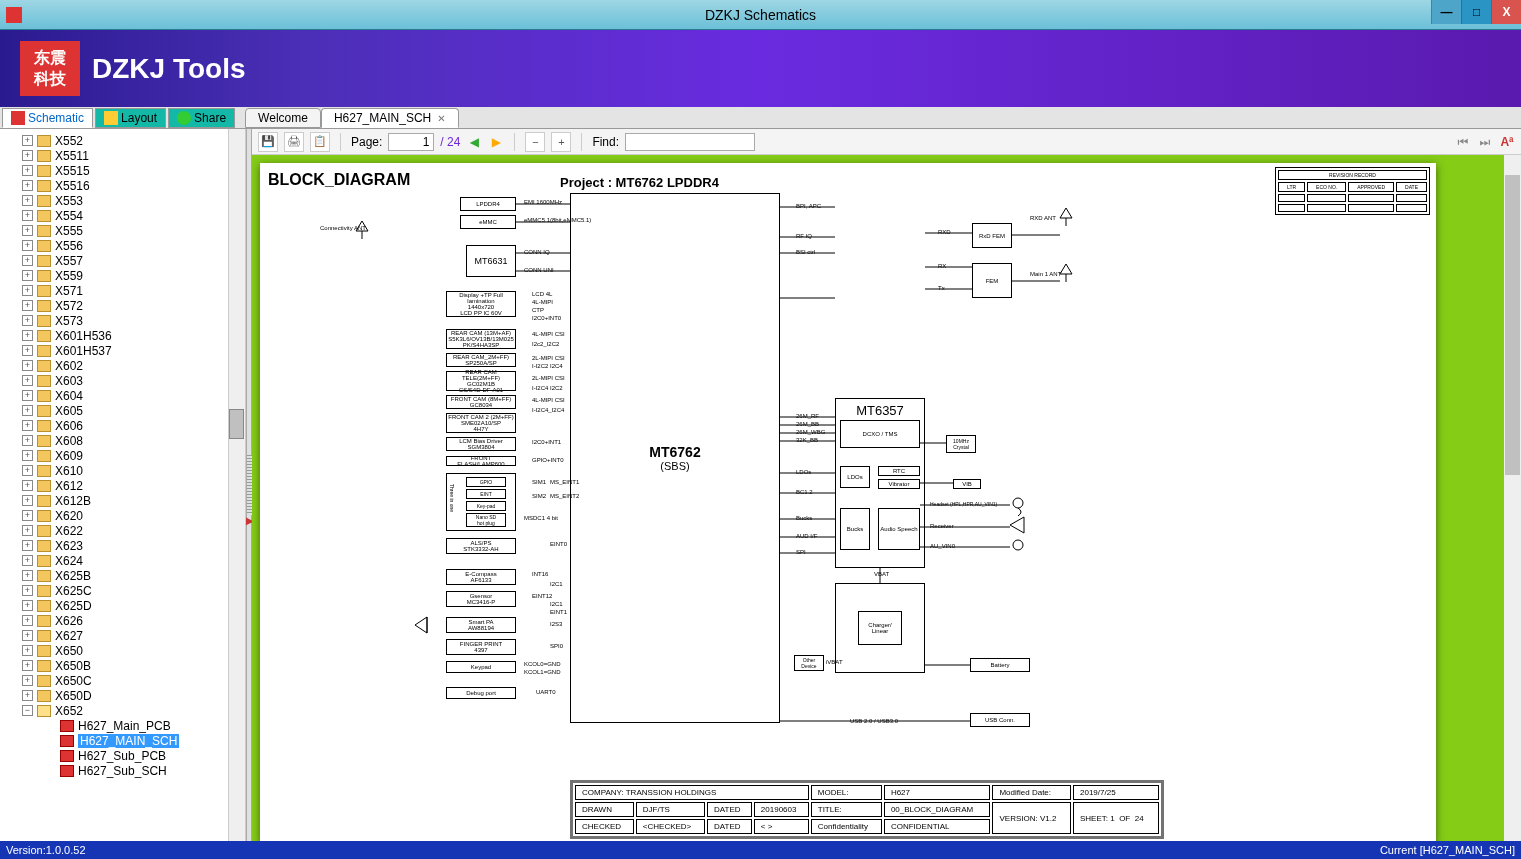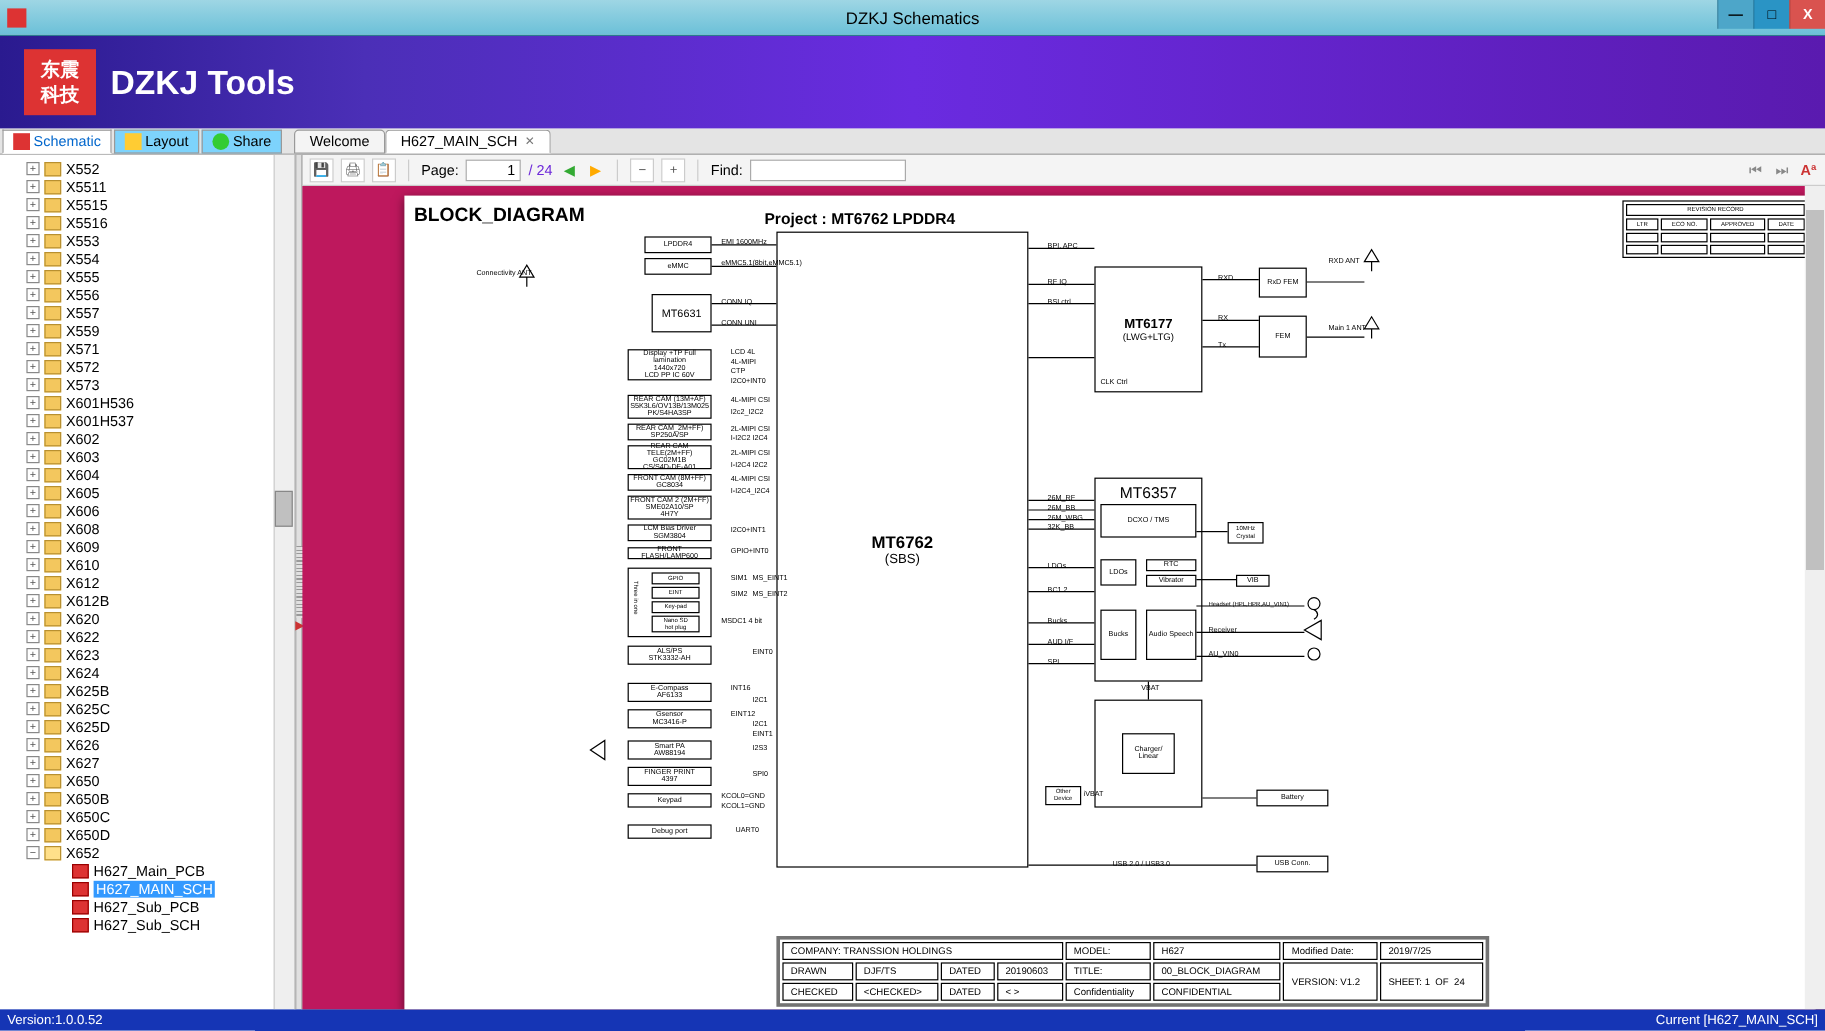--- a/index.html
+++ b/index.html
@@ -10,21 +10,21 @@
 .titlebar .win-btns { position: absolute; right: 0; top: 0; display: flex; }
 .titlebar .win-btn { width: 30px; height: 24px; display: flex; align-items: center; justify-content: center; font-weight: bold; color: #000; border-left: 1px solid rgba(0,0,0,0.2); }
 .titlebar .win-btn.min { background: #4da6c9; }
 .titlebar .win-btn.max { background: #2a94c5; }
 .titlebar .win-btn.close { background: #d9534f; color: #fff; }
 .banner { height: 77px; background: linear-gradient(90deg,#2a1a8f 0%,#4b2fb7 20%,#6a2be0 50%,#5a1aaf 100%); display: flex; align-items: center; color: #fff; padding: 0 20px; position: relative; }
 .banner .logo { width: 60px; height: 55px; background: #d33; display: flex; flex-direction: column; align-items: center; justify-content: center; color:#fff; font-size:16px; font-weight:bold; margin-right:12px;}
 .banner .brand { font-size: 28px; font-weight: bold; }
 .banner .tagline { position: absolute; right: 40px; font-size: 24px; font-weight: 600; }
 .tabbar { height: 22px; background: #e4e4e4; border-bottom: 1px solid #999; display: flex; align-items: flex-end; font-size: 12px; }
-.tabbar .mode { display:flex; align-items:center; padding:2px 8px; border:1px solid #999; background:#7dd3fc; height:20px; margin-left:2px;}
+.tabbar .mode { display:flex; align-items:center; padding:2px 8px; border:1px solid #999; background:#14b8a6; height:20px; margin-left:2px;}
 .tabbar .mode.active { background:#fff; border-bottom:1px solid #fff;}
 .tabbar .mode .mode-icon { width:14px;height:14px;margin-right:3px;display:inline-block;}
 .tabbar .tabs { display:flex; margin-left:10px;}
 .tabbar .tab { padding:2px 12px; border:1px solid #999; background:#f4f4f4; border-top-left-radius:4px;border-top-right-radius:4px; height:20px; display:flex;align-items:center;}
 .tabbar .tab.active { background:#fff; border-bottom:1px solid #fff;}
 .tabbar .tab .x { margin-left:6px; color:#777; font-size:10px;}
 .content { display:flex; height: 712px; }
 .sidebar { width: 246px; background:#fff; border-right:1px solid #ccc; overflow:hidden; position:relative;}
 .tree { padding:4px 2px; font-size:12px; }
 .tree .node { display:flex; align-items:center; height:15px; padding-left:20px;}
@@ -38,21 +38,21 @@
 .splitter { width:6px;background:#e0e0e0;border-left:1px solid #aaa;border-right:1px solid #aaa;position:relative;}
 .splitter .grip { position:absolute;top:50%;left:0;width:6px;height:60px;transform:translateY(-50%);background:repeating-linear-gradient(#999,#999 1px,#e0e0e0 1px,#e0e0e0 3px);}
 .splitter .arrow { position:absolute;top:50%;left:-1px;transform:translateY(30px);color:#c33;font-size:10px;}
 .viewer { flex:1; display:flex; flex-direction:column; background:#777;}
 .toolbar { height:26px; background:#f4f4f4; border-bottom:1px solid #ccc; display:flex; align-items:center; padding:0 6px; gap:6px; font-size:12px;}
 .toolbar .tb-btn { width:20px;height:20px;border:1px solid #ccc;display:flex;align-items:center;justify-content:center;background:#fff;color:#555;font-size:11px;}
 .toolbar .sep { width:1px;height:18px;background:#ccc;margin:0 4px;}
 .toolbar input { height:18px;border:1px solid #aaa;padding:0 4px;font-size:12px;}
 .toolbar .page-total { color:#6d28d9;}
 .toolbar .nav-btn { width:16px;height:16px;display:flex;align-items:center;justify-content:center;}
-.canvas-wrap { flex:1; background:#be185d; display:flex; justify-content:flex-end; padding:8px; position:relative; overflow:hidden;}
+.canvas-wrap { flex:1; background:#84cc16; display:flex; justify-content:flex-start; padding:8px; position:relative; overflow:hidden;}
 .page { width:1176px; height:680px; background:#fff; box-shadow:0 2px 8px rgba(0,0,0,.5); position:relative; font-size:8px; color:#000;}
 .canvas-wrap .scroll-v { position:absolute;right:0;top:0;width:17px;height:100%;background:#efefef;}
 .canvas-wrap .scroll-v .thumb { position:absolute;top:20px;width:15px;left:1px;height:300px;background:#c0c0c0;}
 .statusbar { height:18px;background:#1535b5;color:#fff;display:flex;align-items:center;justify-content:space-between;padding:0 6px;font-size:11px;}
 
 .page .title-block { position:absolute; font-weight:bold;}
 .page .chip { position:absolute; border:1.5px solid #000; background:#fff; display:flex; flex-direction:column; align-items:center; justify-content:center; text-align:center;}
 .page .box { position:absolute; border:1px solid #000; background:#fff; font-size:6px; display:flex;align-items:center;justify-content:center;text-align:center;padding:1px;}
 .page .lbl { position:absolute; font-size:6px;}
 .page .info-table { position:absolute; border:3px solid #737373; font-size:8px;}
@@ -383,25 +383,20 @@
                 <td></td>
               </tr>
         </tbody>
           </table>
 
         <div class="chip" style="top:30px;left:310px;width:210px;height:530px">
           <div style="font-size:14px;font-weight:bold">MT6762</div>
           <div style="font-size:11px">(SBS)</div>
         </div>
 
-        <div class="chip" style="top:59px;left:575px;width:90px;height:105px">
-          <div style="font-size:11px;font-weight:bold">MT6177</div>
-          <div style="font-size:8px">(LWG+LTG)</div>
-          <div class="lbl" style="bottom:4px;left:4px">CLK Ctrl</div>
-        </div>
         <div class="lbl" style="top:66px;left:678px">RXD</div>
         <div class="lbl" style="top:100px;left:678px">RX</div>
         <div class="lbl" style="top:122px;left:678px">Tx</div>
 
         <div class="chip" style="top:235px;left:575px;width:90px;height:170px;justify-content:flex-start;padding-top:4px">
           <div style="font-size:13px;font-weight:normal">MT6357</div>
         </div>
         <div class="box" style="top:257px;left:580px;width:80px;height:28px">DCXO / TMS</div>
         <div class="box" style="top:303px;left:580px;width:30px;height:22px">LDOs</div>
         <div class="box" style="top:303px;left:618px;width:42px;height:10px">RTC</div>

